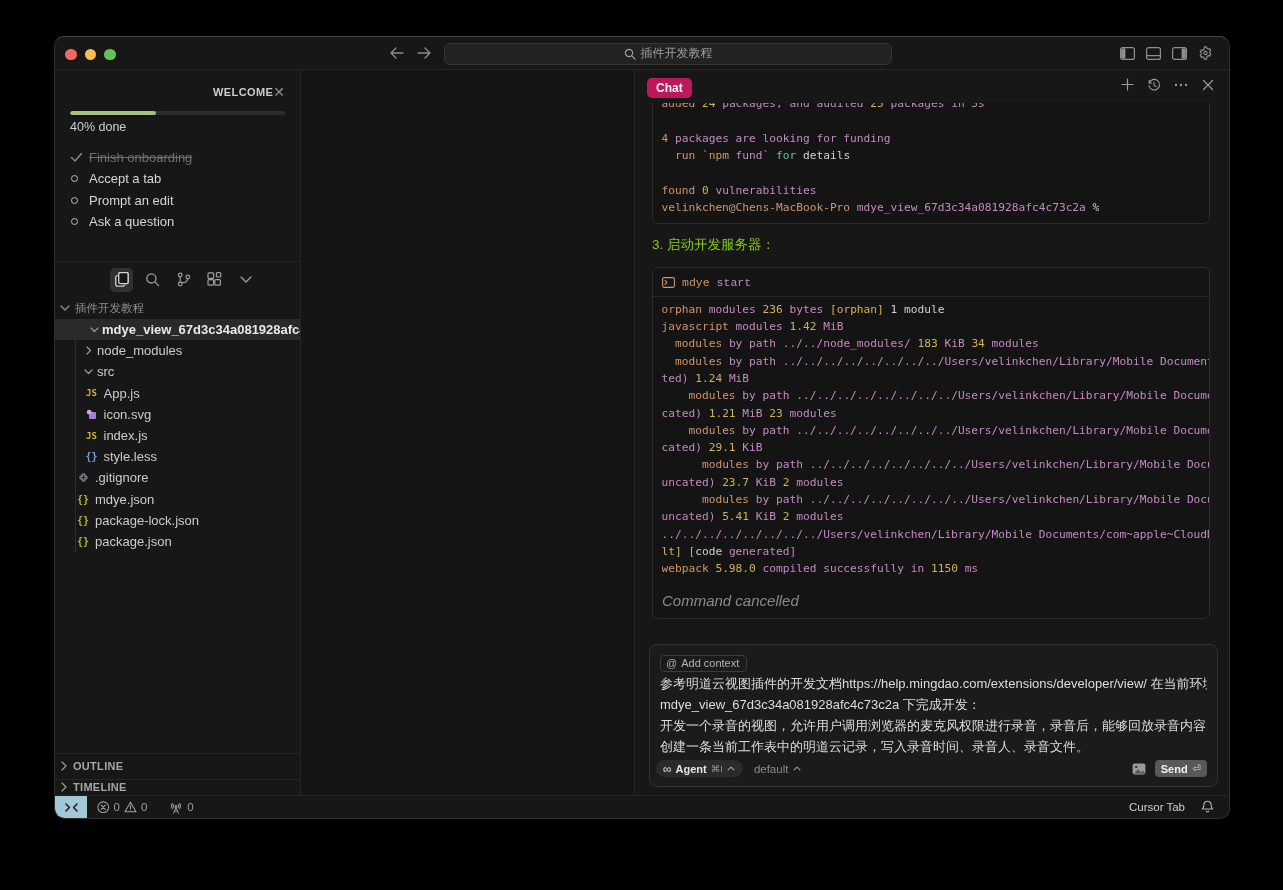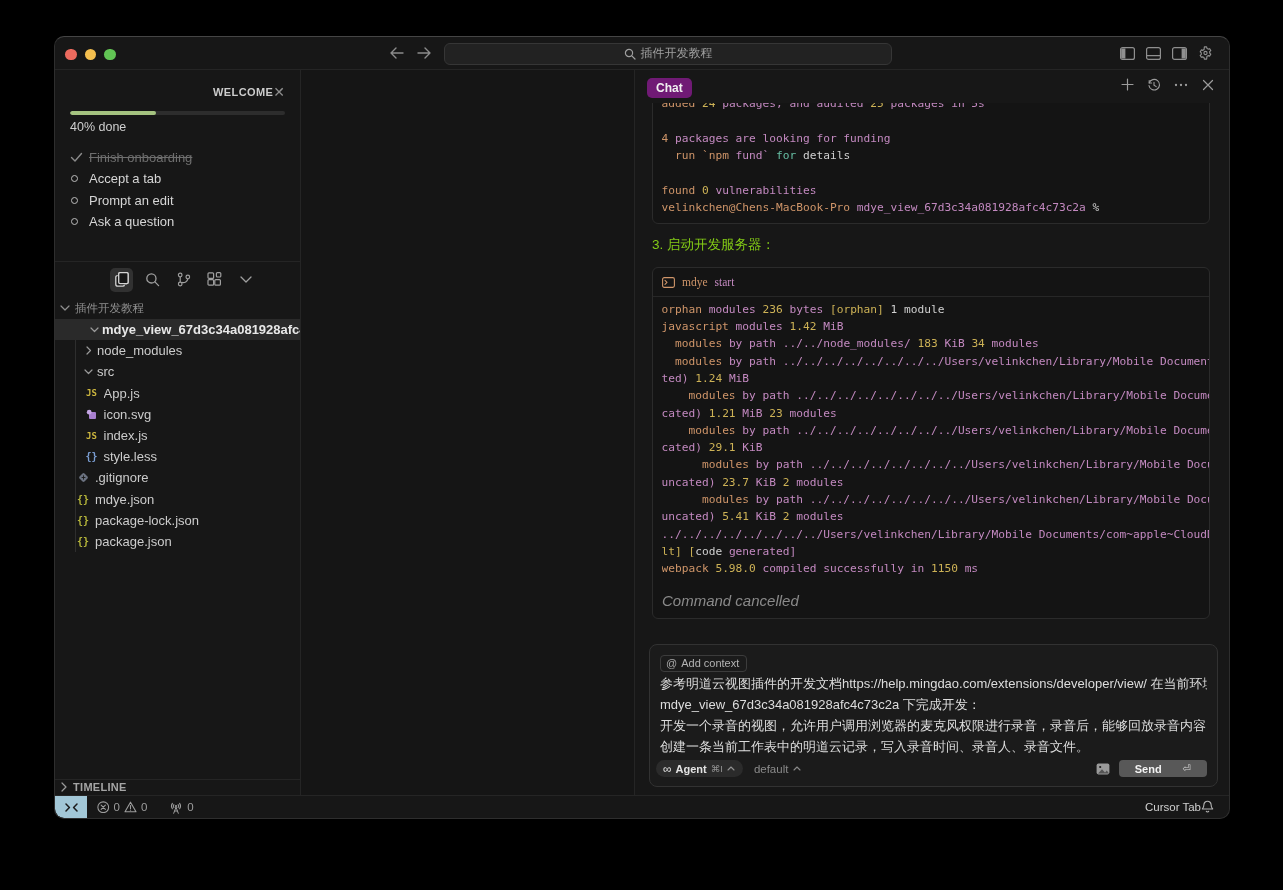--- a/index.html
+++ b/index.html
@@ -62,32 +62,32 @@
 
   .side-bottom { position:absolute; left:0; right:0; bottom:0; }
   .bsec { border-top:1px solid #252525; display:flex; align-items:center; color:#a5a5a5;
     font-size:11px; font-weight:bold; letter-spacing:.3px; padding-left:6px; }
   .bsec .chev { color:#9a9a9a; margin-right:6px; font-weight:normal; }
   .bsec.outline { height:26px; }
   .bsec.timeline { height:16.5px; }
 
   
   .chat-header { height:33px; flex:none; position:relative; }
-  .chat-tab { position:absolute; left:12px; top:8px; height:20px; padding:0 9px; background:#701a75;
+  .chat-tab { position:absolute; left:12px; top:8px; height:20px; padding:0 9px; background:#be185d;
     border-radius:5px; color:#f0f0f0; font-size:12px; font-weight:bold; display:flex; align-items:center; }
   .chat-hicons { position:absolute; right:14px; top:0; height:29px;  display:flex; align-items:center; gap:13px; }
   .chat-hicons .ic { width:14px; height:14px; display:flex; align-items:center; justify-content:center; color:#9c9c9c; }
   .chat-body { flex:1; min-height:0; overflow:hidden; padding:0 19px 0 17px; }
   .tblock { background:#141414; border:1px solid #2b2b2b; border-radius:6px; }
   .tblock-1 { margin-top:-15.8px; border-top-left-radius:0; border-top-right-radius:0; padding:7px 0 7px 8.5px; }
   .tlines { font-family:"DejaVu Sans Mono",monospace; font-size:11.2px; line-height:17.3px; white-space:pre; overflow:hidden; }
   .chat-md-head { margin-top:11px; font-size:13.5px; color:#84cc16; line-height:20px; }
   .tblock-2 { margin-top:12px; }
   .tblock-2 .cmd-head { height:29px; border-bottom:1px solid #272727; display:flex; align-items:center;
-    padding-left:9px; gap:7px; font-family:Liberation Serif, serif; font-size:11.5px; }
+    padding-left:9px; gap:7px; font-family:Liberation Mono, monospace; font-size:11.5px; }
   .tblock-2 .body { padding:3.5px 0 0 8.5px; }
   .cmd-cancel { font-size:15px; font-style:italic; color:#8a8a8a; margin:14px 0 0 0; padding:0 0 9px 9px; }
 
   .c-tan { color:#cf9569; } .c-pur { color:#c389c0; } .c-yel { color:#cdb256; }
   .c-whi { color:#d0d0d0; } .c-tea { color:#67bfa4; } .c-pln { color:#bdbdbd; }
 
   
   .chat-input { flex:none; height:143px; margin:0 11px 8px 14px; background:#1b1b1b;
     border:1px solid #323232; border-radius:8px; padding:10px 10px 9px 10px; display:flex; flex-direction:column; }
   .ctx-chip { width:max-content; height:16.5px; border:1px solid #3c3c3c; border-radius:4px; display:flex;
@@ -97,32 +97,32 @@
   .input-text div { white-space:nowrap; overflow:hidden; }
   .input-controls { margin-top:auto; display:flex; align-items:center; height:17px; }
   .mode-pill { height:17px; background:#2b2b2b; border-radius:9px; display:flex; align-items:center;
     padding:0 8px 0 7px; gap:4px; margin-left:-4px; }
   .mode-pill .inf { color:#e0e0e0; font-size:12px; line-height:1; }
   .mode-pill .mlabel { color:#e3e3e3; font-size:11px; font-weight:bold; }
   .mode-pill .mkey { color:#929292; font-size:9.5px; }
   .model-sel { margin-left:11px; color:#8a8a8a; font-size:11.5px; display:flex; align-items:center; gap:5px; }
   .send-area { margin-left:auto; display:flex; align-items:center; gap:9px; }
   .send-btn { height:16.5px; background:#585858; border-radius:4px; display:flex; align-items:center;
-    padding:0 16px; gap:21px; color:#f2f2f2; font-size:11px; font-weight:bold; }
+    padding:0 6px; gap:5px; color:#f2f2f2; font-size:11px; font-weight:bold; }
   .send-btn .ret { font-weight:normal; color:#d6d6d6; font-size:10px; }
 
   
   .statusbar { height:23px; flex:none; border-top:1px solid #252525; display:flex; align-items:center;
     position:relative; color:#9d9d9d; font-size:11.5px; }
   .remote-chip { width:32px; height:100%; border-bottom-left-radius:9px; display:flex; align-items:center;
     justify-content:center; }
   .sb-items { display:flex; align-items:center; margin-left:10px; gap:4px; }
   .sb-item { display:flex; align-items:center; gap:4px; }
   .sb-sep { width:14px; }
-  .sb-right { position:absolute; right:15px; top:0; height:100%; display:flex; align-items:center; gap:0; }
+  .sb-right { position:absolute; right:15px; top:0; height:100%; display:flex; align-items:center; gap:16px; }
   .sb-right .cursor-tab { color:#cfcfcf; font-size:11.5px; }
 
   .chev-svg { display:inline-flex; }
   svg { display:block; }
 </style>
 </head>
 <body>
 
 <div class="window">
 
@@ -345,20 +345,28 @@
           <div class="trow" style="padding-left: 20px;">
             <span class="ficon">
               <span style="color:#b8b83b;font-size:10px">{}</span>
             </span>
             <span class="lbl">package.json</span>
           </div>
           <div class="guide" style="height: 212px;"></div>
         </div>
 
       <div class="side-bottom">
+        <div class="bsec outline">
+          <span class="chev chev-svg">
+              <svg width="6" height="10" viewBox="0 0 6 10">
+                <path d="M1 1 L5 5 L1 9" stroke="#9a9a9a" stroke-width="1.2" fill="none" stroke-linecap="round" stroke-linejoin="round"></path>
+              </svg>
+            </span>
+          <span>OUTLINE</span>
+        </div>
         <div class="bsec timeline">
           <span class="chev chev-svg">
               <svg width="6" height="10" viewBox="0 0 6 10">
                 <path d="M1 1 L5 5 L1 9" stroke="#9a9a9a" stroke-width="1.2" fill="none" stroke-linecap="round" stroke-linejoin="round"></path>
               </svg>
             </span>
           <span>TIMELINE</span>
         </div>
       </div>
     </div>

